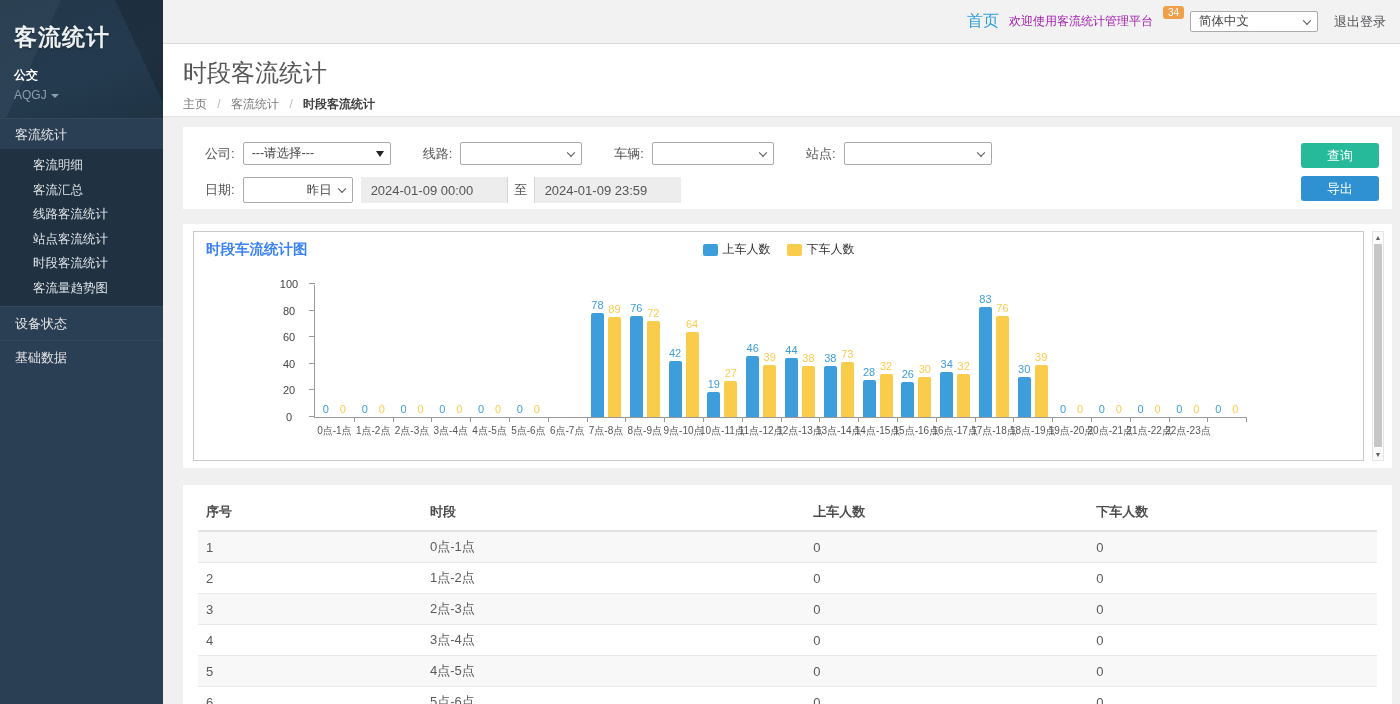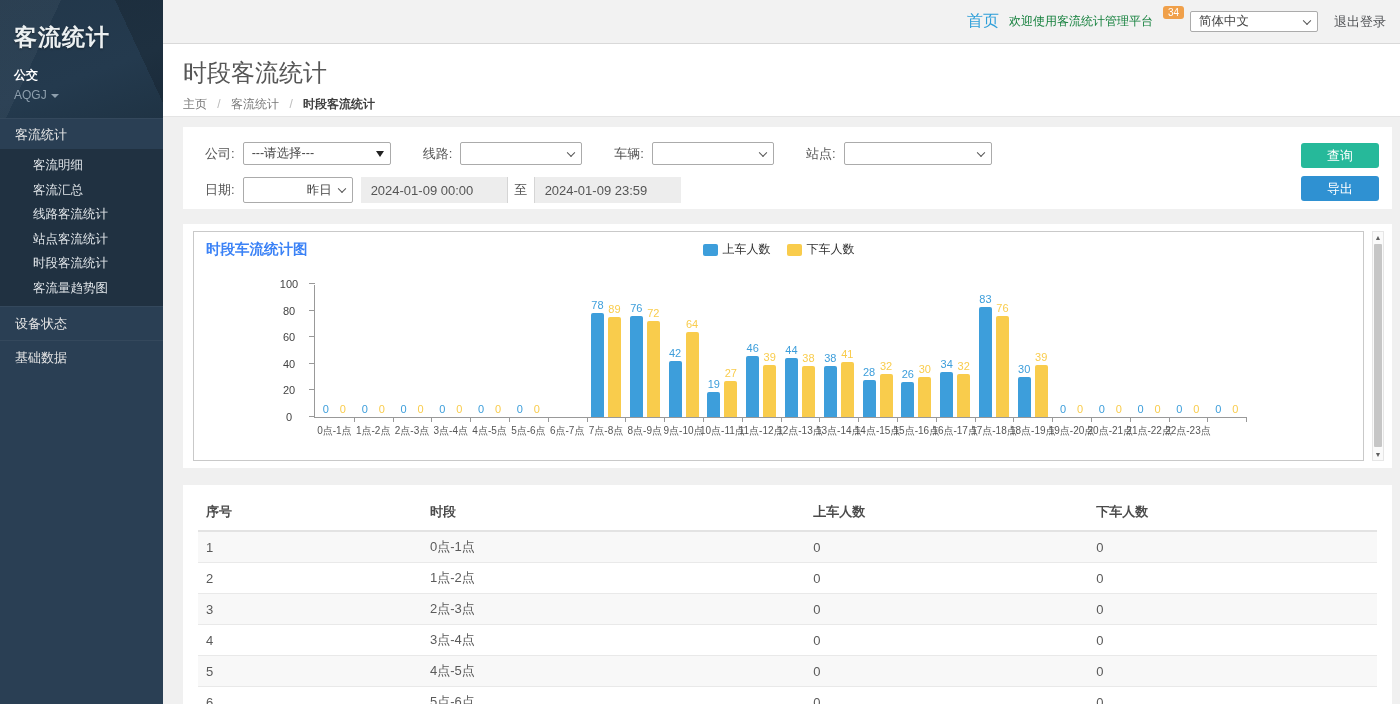--- a/index.html
+++ b/index.html
@@ -20,21 +20,21 @@
   .brand-code .caret { display:inline-block; margin-left:4px; width:0; height:0; border-left:4px solid transparent; border-right:4px solid transparent; border-top:4px solid #8E9FAD; vertical-align:middle; }
   .menu-section { height:31px; line-height:31px; padding-left:15px; color:#E7E7E7; font-size:13px; cursor:pointer; border-top:1px solid rgba(255,255,255,0.05); }
   .menu-section.spaced { height:34px; line-height:34px; }
   .submenu { background:rgba(0,0,0,0.22); padding:4px 0 6px 0; }
   .submenu-item { height:24.5px; line-height:24.5px; padding-left:33px; color:#E1E6EA; font-size:12.5px; cursor:pointer; white-space:nowrap; }
 
   
   .main { flex:1; display:flex; flex-direction:column; background:#F0F0F0; min-width:0; }
   .topnav { height:44px; background:#F2F2F2; border-bottom:1px solid #D9D9D9; display:flex; align-items:center; justify-content:flex-end; padding-right:14px; flex:none; }
   .topnav-home { color:#2E9FD9; font-size:16px; margin-right:10px; cursor:pointer; }
-  .topnav-welcome { color:#15803d; font-size:12px; margin-right:10px; }
+  .topnav-welcome { color:#a21caf; font-size:12px; margin-right:10px; }
   .topnav-badge { background:#F0A04A; color:#fff; font-size:10px; border-radius:3px; padding:1px 5px; position:relative; top:-9px; margin-right:6px; }
   .sel { border:1px solid #ABABAB; border-radius:2px; background:#fff; display:flex; align-items:center; padding:0 20px 0 8px; position:relative; font-size:12.5px; color:#444; cursor:pointer; }
   .sel .chev { position:absolute; right:7px; top:50%; width:6px; height:6px; border-right:1.4px solid #555; border-bottom:1.4px solid #555; transform:translateY(-70%) rotate(45deg); }
   .sel .tri { position:absolute; right:6px; top:50%; transform:translateY(-50%); width:0; height:0; border-left:4.5px solid transparent; border-right:4.5px solid transparent; border-top:6px solid #222; }
   .topnav-lang { width:128px; height:21px; margin-right:16px; }
   .topnav-logout { color:#515356; font-size:13px; cursor:pointer; }
 
   .page-header { background:#FFFFFF; height:73px; padding:13px 0 0 20px; border-bottom:1px solid #E4E4E4; flex:none; }
   .page-title { font-size:24px; color:#565656; }
   .breadcrumb { margin-top:7px; font-size:12px; color:#777; }
@@ -389,21 +389,21 @@
                 <div class="cat-label">12点-13点</div>
               </div>
               <div class="xtick-mark" style="left: 504.4px;"></div>
               <div class="cat">
                 <div class="bars">
                   <div class="bar-col">
                     <div class="bar-value" style="color: rgb(61, 158, 219);">38</div>
                     <div class="bar" style="height: 50.54px; background: rgb(61, 158, 219);"></div>
                   </div>
                   <div class="bar-col">
-                    <div class="bar-value" style="color: rgb(249, 204, 76);">41</div>
+                    <div class="bar-value" style="color: rgb(249, 204, 76);">73</div>
                     <div class="bar" style="height: 54.53px; background: rgb(249, 204, 76);"></div>
                   </div>
                 </div>
                 <div class="cat-label">13点-14点</div>
               </div>
               <div class="xtick-mark" style="left: 543.2px;"></div>
               <div class="cat">
                 <div class="bars">
                   <div class="bar-col">
                     <div class="bar-value" style="color: rgb(61, 158, 219);">28</div>

